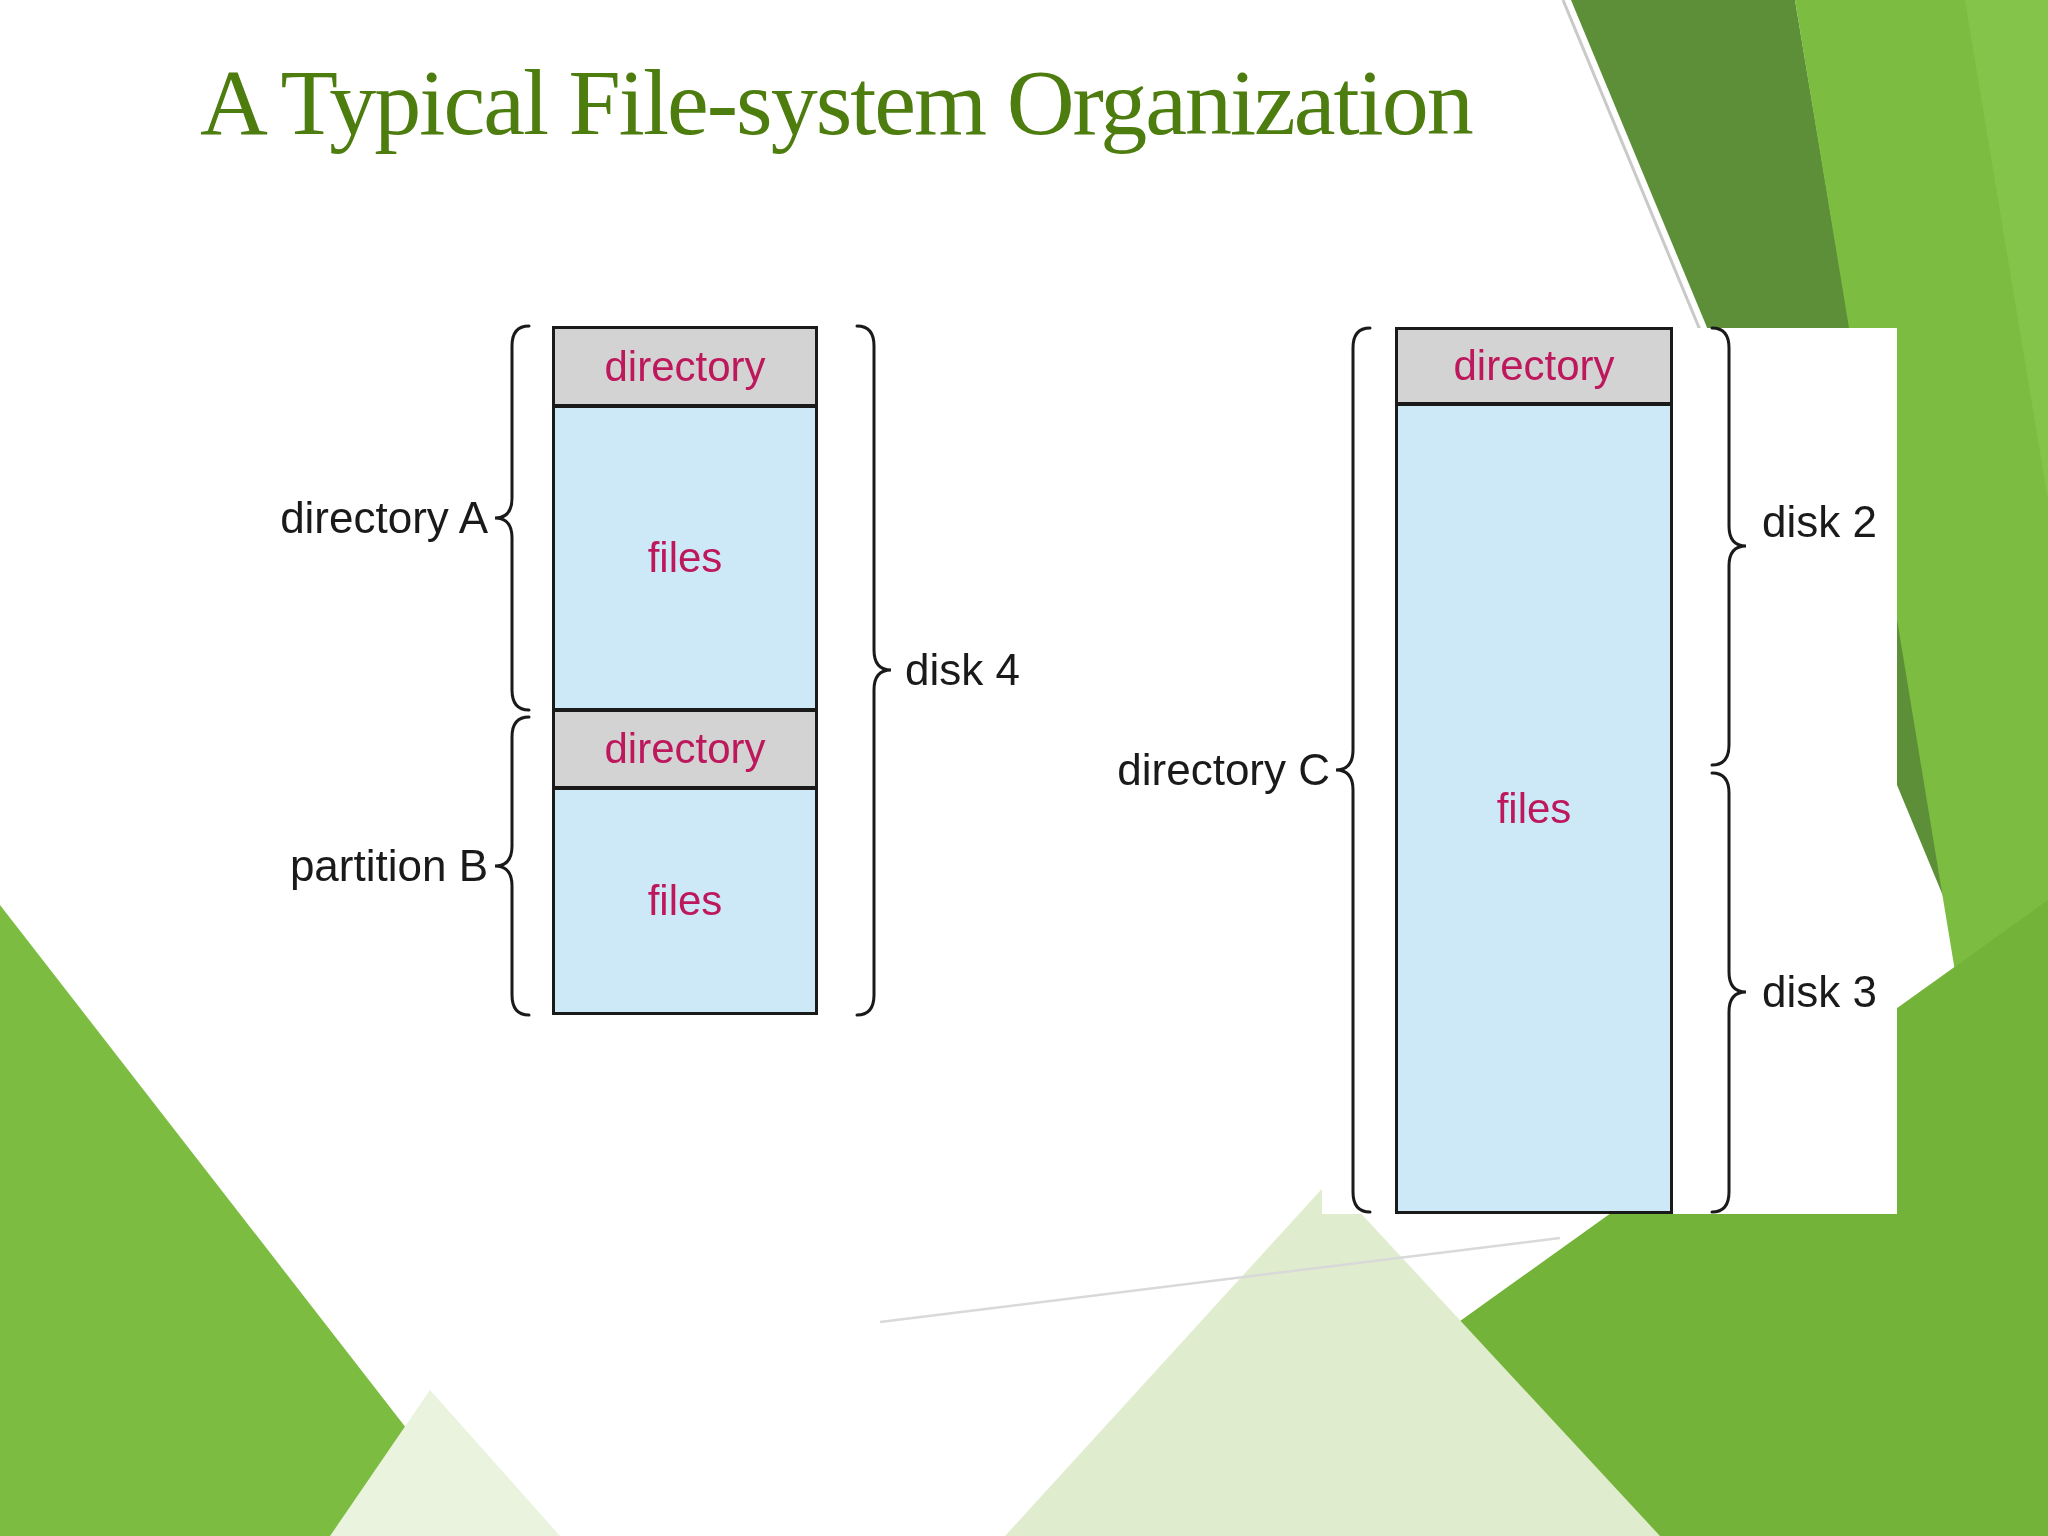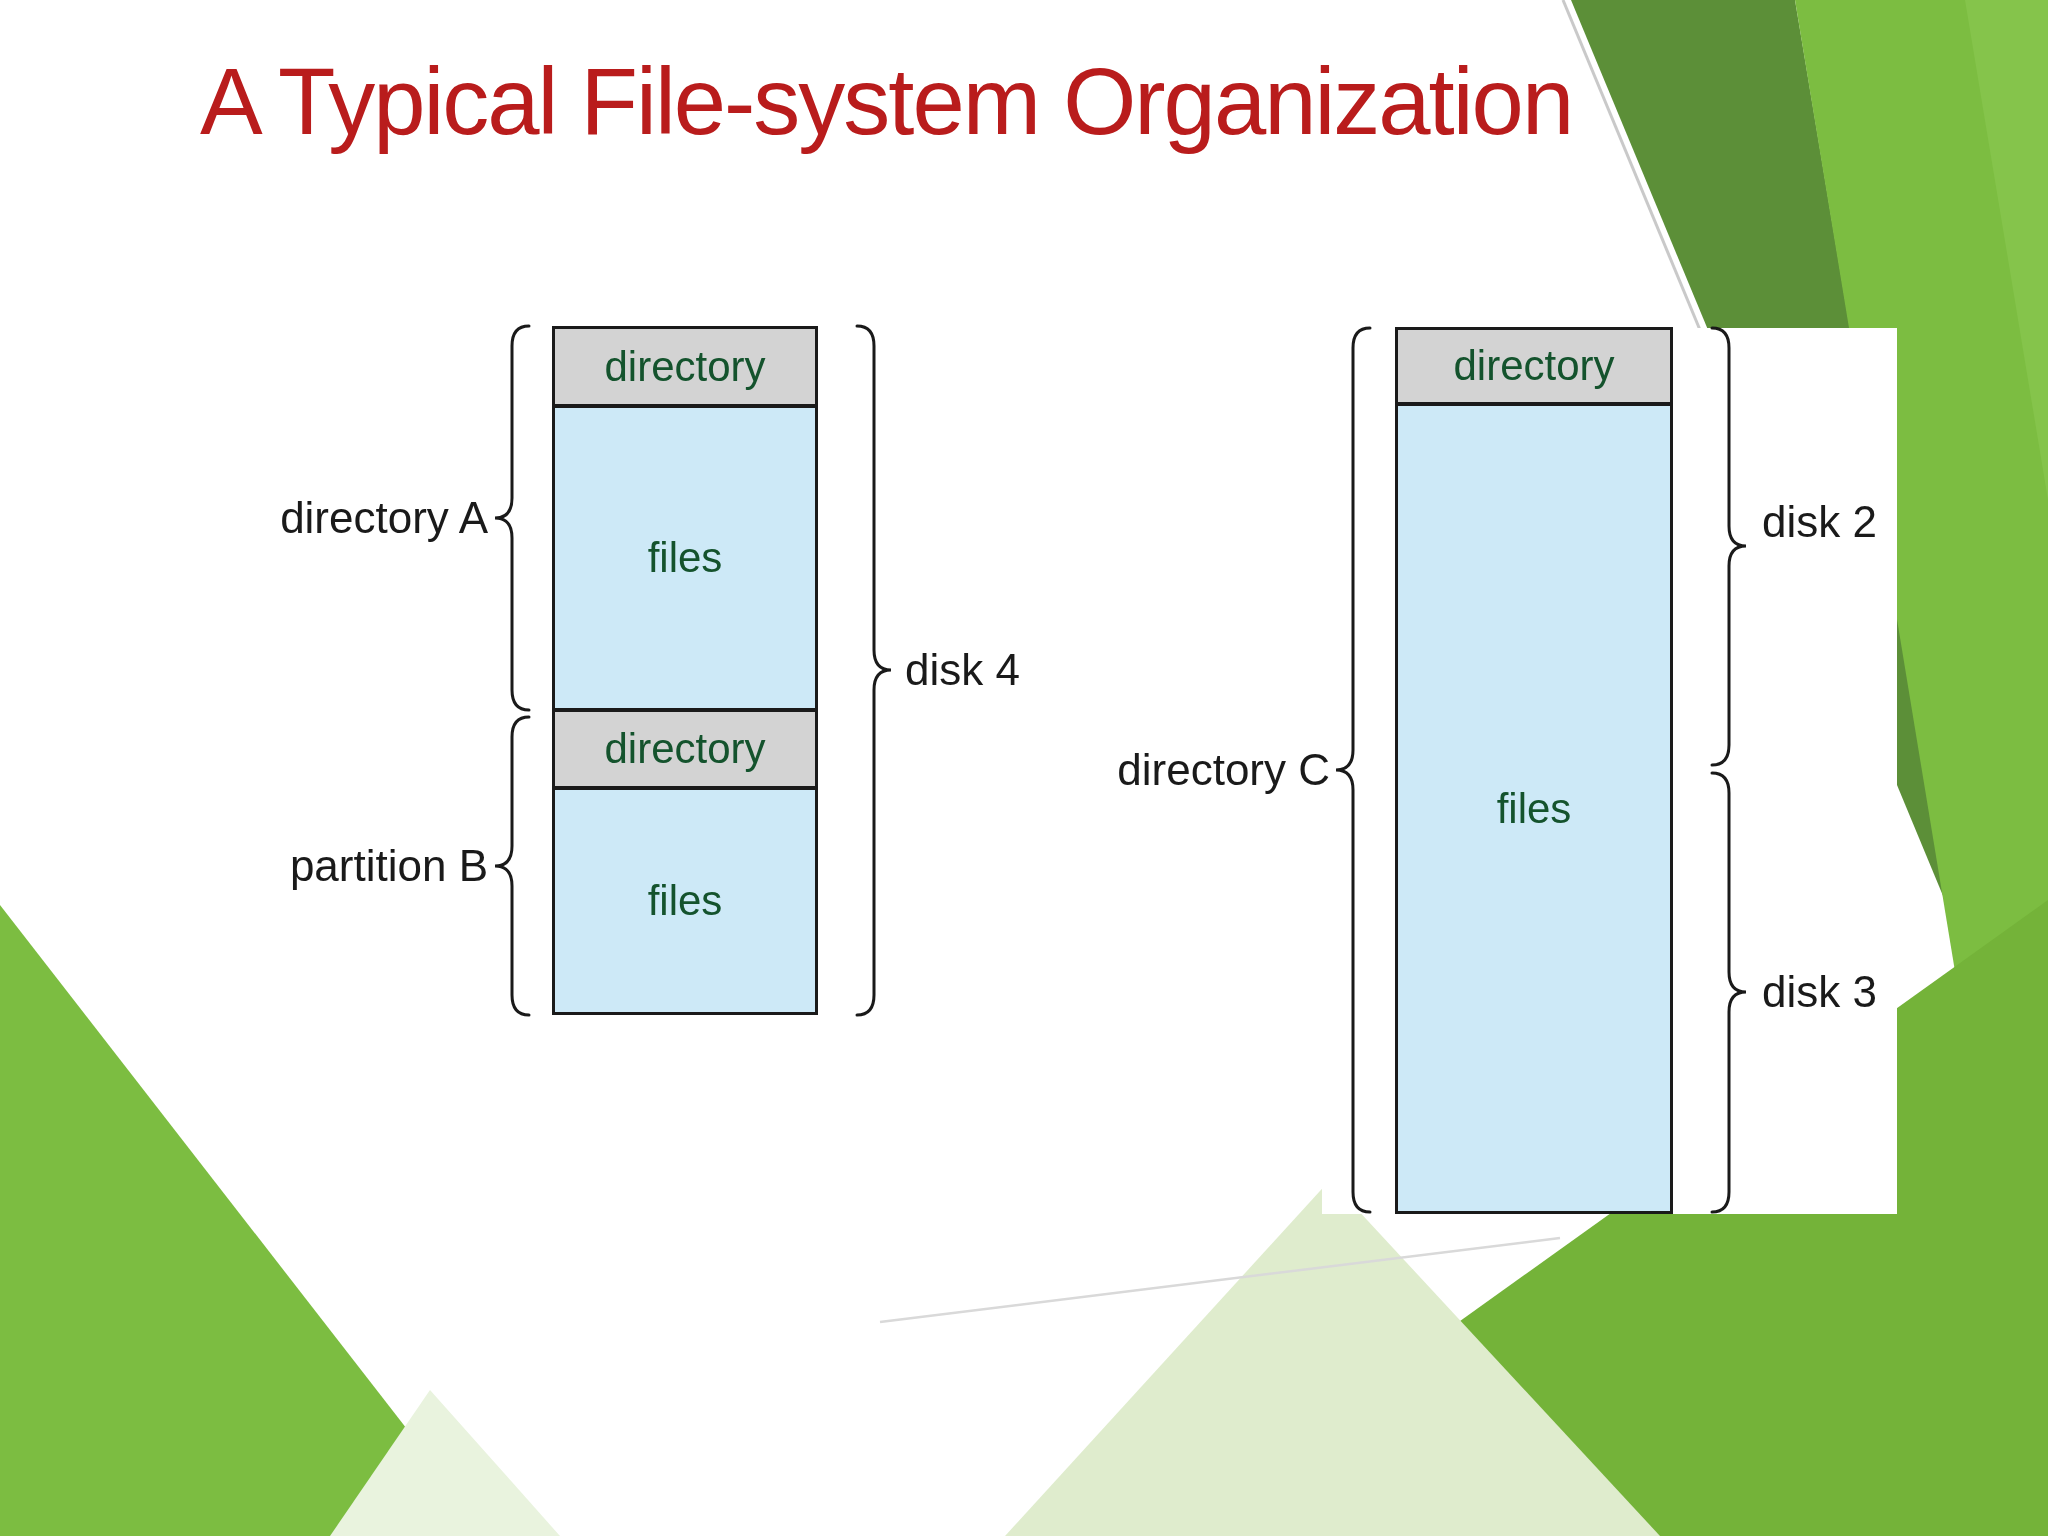--- a/index.html
+++ b/index.html
@@ -17,21 +17,21 @@
   }
   .slide-title{
     position:absolute;left:200px;top:48px;z-index:7;
     font-size:94px;line-height:1.15;letter-spacing:-2px;
     white-space:nowrap;font-weight:400;
   }
   .dbox{
     position:absolute;box-sizing:border-box;
     border:3px solid #1a1a1a;z-index:4;
     display:flex;align-items:center;justify-content:center;
-    font-size:42px;color:#14532d;
+    font-size:42px;color:#be185d;
   }
   .diagram-label{
     position:absolute;z-index:6;font-size:44px;color:#1a1a1a;
     white-space:nowrap;line-height:48px;height:48px;
   }
   .lbl-right{text-align:right;}
   .brace-svg{position:absolute;left:0;top:0;width:2048px;height:1536px;z-index:5;pointer-events:none;}
 </style>
 </head>
 <body>
@@ -45,21 +45,21 @@
     <polygon points="1160,1536 2048,900 2048,1536" fill="#74b339"></polygon>
     <polygon points="1005,1536 1660,1536 1330,1180" fill="#dfeccd"></polygon>
     <line x1="1563" y1="0" x2="1700" y2="330" stroke="#c9c9c9" stroke-width="3"></line>
     <line x1="880" y1="1322" x2="1560" y2="1238" stroke="#d9d9d9" stroke-width="2.5"></line>
     <polygon points="0,905 490,1536 0,1536" fill="#7cbd41"></polygon>
     <polygon points="330,1536 560,1536 430,1390" fill="#e9f3de"></polygon>
   </svg>
 
   <div class="backdrop"></div>
 
-  <div class="slide-title" style="color: #b91c1c;">A Typical File-system Organization</div>
+  <div class="slide-title" style="color: #4d7c0f; font-family: Liberation Serif, serif;">A Typical File-system Organization</div>
 
   <div class="dbox" style="left: 552px; top: 326px; width: 266px; height: 81px; background: rgb(211, 211, 211);">
     <span>directory</span>
   </div>
   <div class="dbox" style="left: 552px; top: 405px; width: 266px; height: 306px; background: rgb(205, 233, 247);">
     <span>files</span>
   </div>
   <div class="dbox" style="left: 552px; top: 709px; width: 266px; height: 80px; background: rgb(211, 211, 211);">
     <span>directory</span>
   </div>

